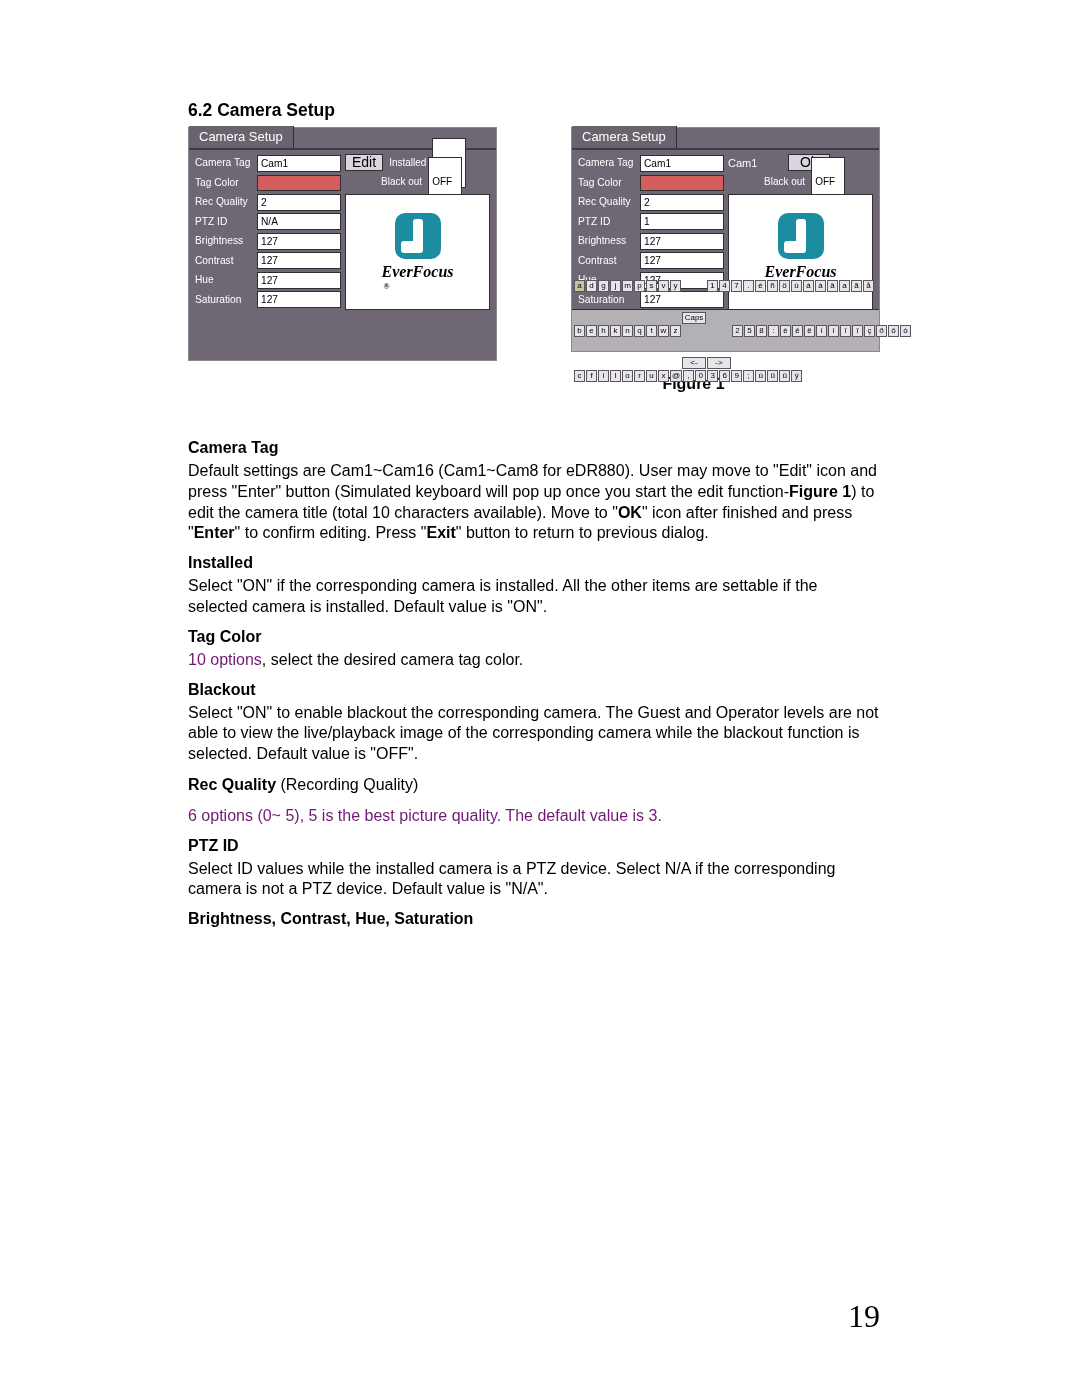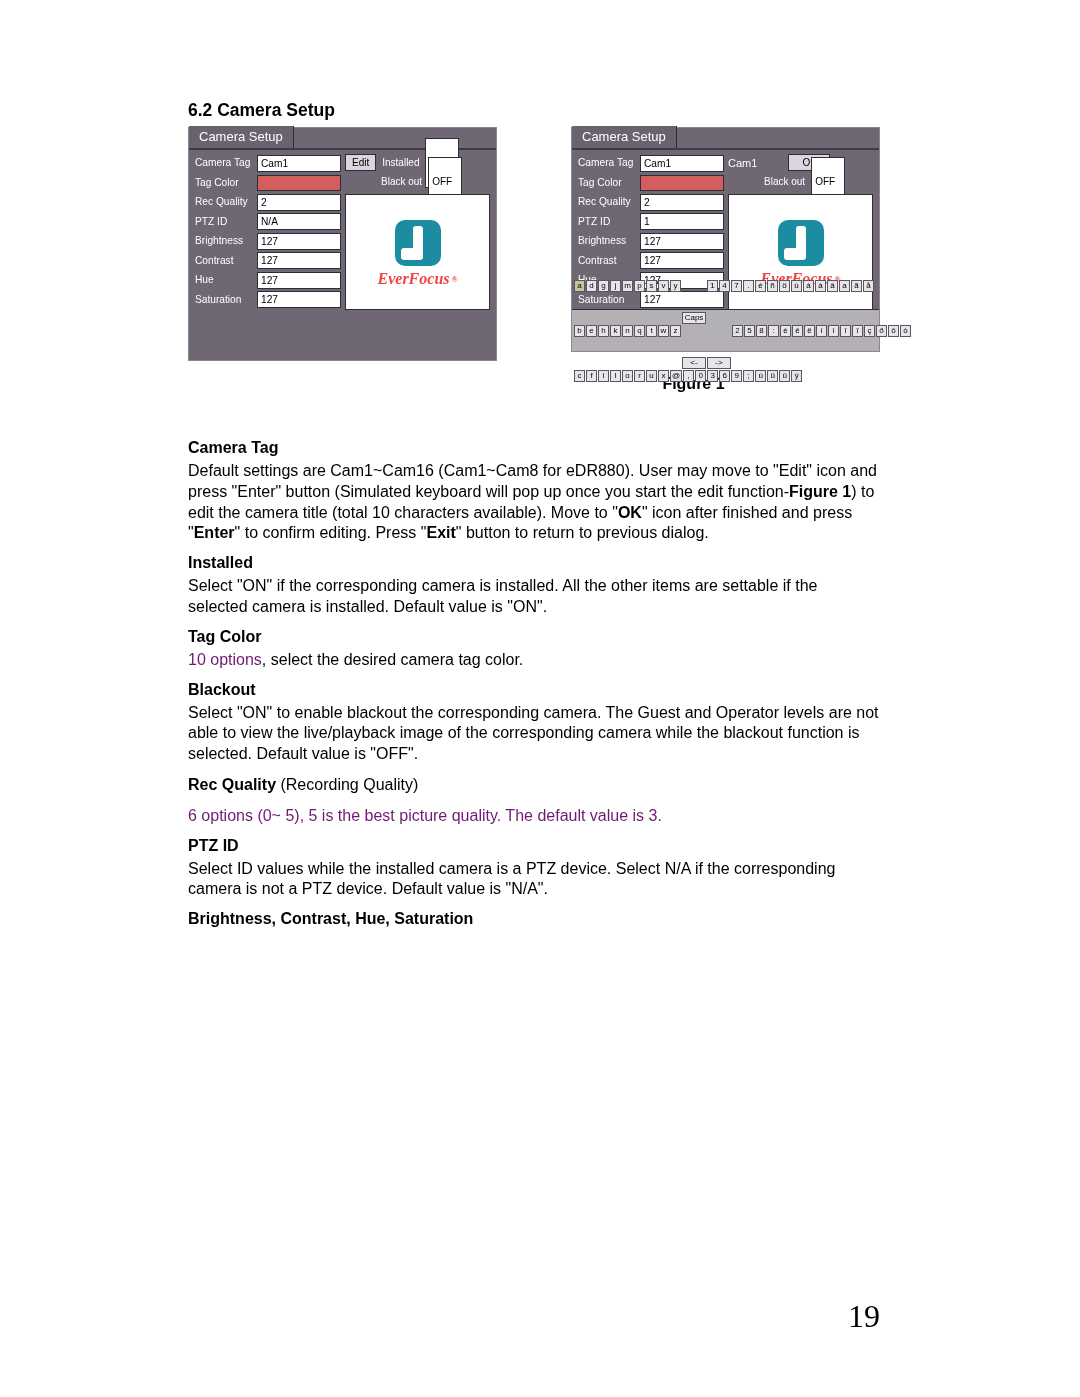--- a/index.html
+++ b/index.html
@@ -125,21 +125,21 @@
   .mini-row {
     display: flex;
     gap: 4px;
     align-items: center;
     height: 17px;
   }
   .btn-cell {
     background: #d9d6dd;
     color: #000;
     border: 1px solid #2f2c33;
-    font-size: 10px;
+    font-size: 14px;
     padding: 1px 6px;
     height: 13px;
     line-height: 13px;
     text-align: center;
     box-sizing: content-box;
     white-space: nowrap;
   }
   .status-label {
     color: #fff;
     font-size: 10px;
@@ -193,24 +193,25 @@
     top: 28px;
     width: 16px;
     height: 12px;
     background: #fff;
     border-radius: 3px;
   }
   .ef-word {
     font-family: "Times New Roman", serif;
     font-style: italic;
     font-weight: bold;
-    color: #ef4444;
+    color: #000000;
     font-size: 16px;
     display: flex;
     align-items: flex-start;
+    flex-direction: column;
   }
   .ef-word .reg {
     font-size: 8px;
     margin-left: 2px;
     margin-top: 1px;
     font-style: normal;
   }
 
   .kbd-strip {
     position: absolute;

